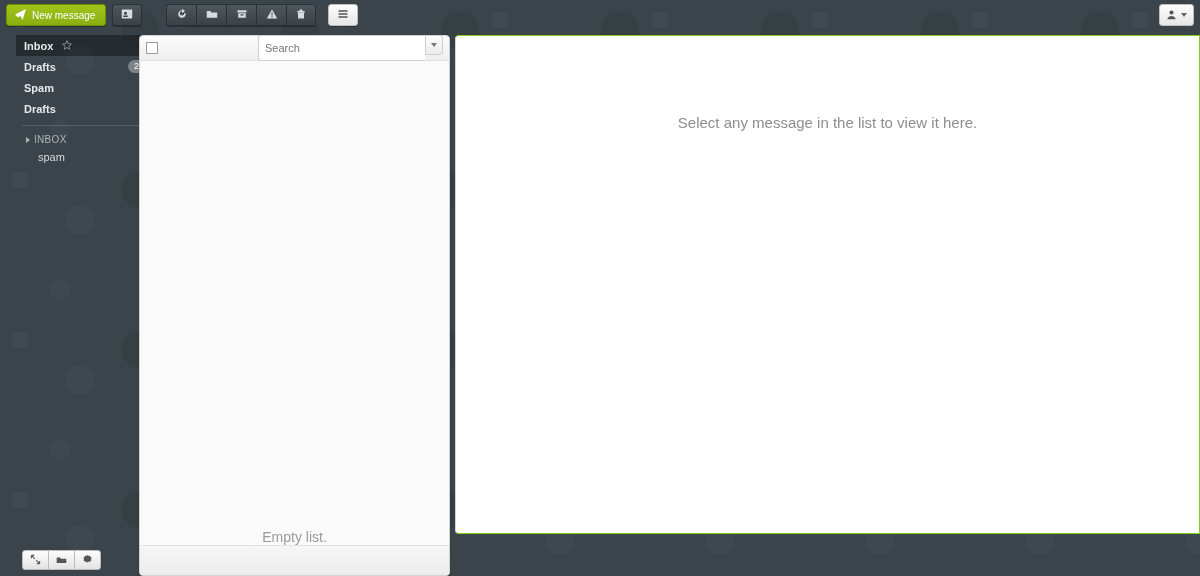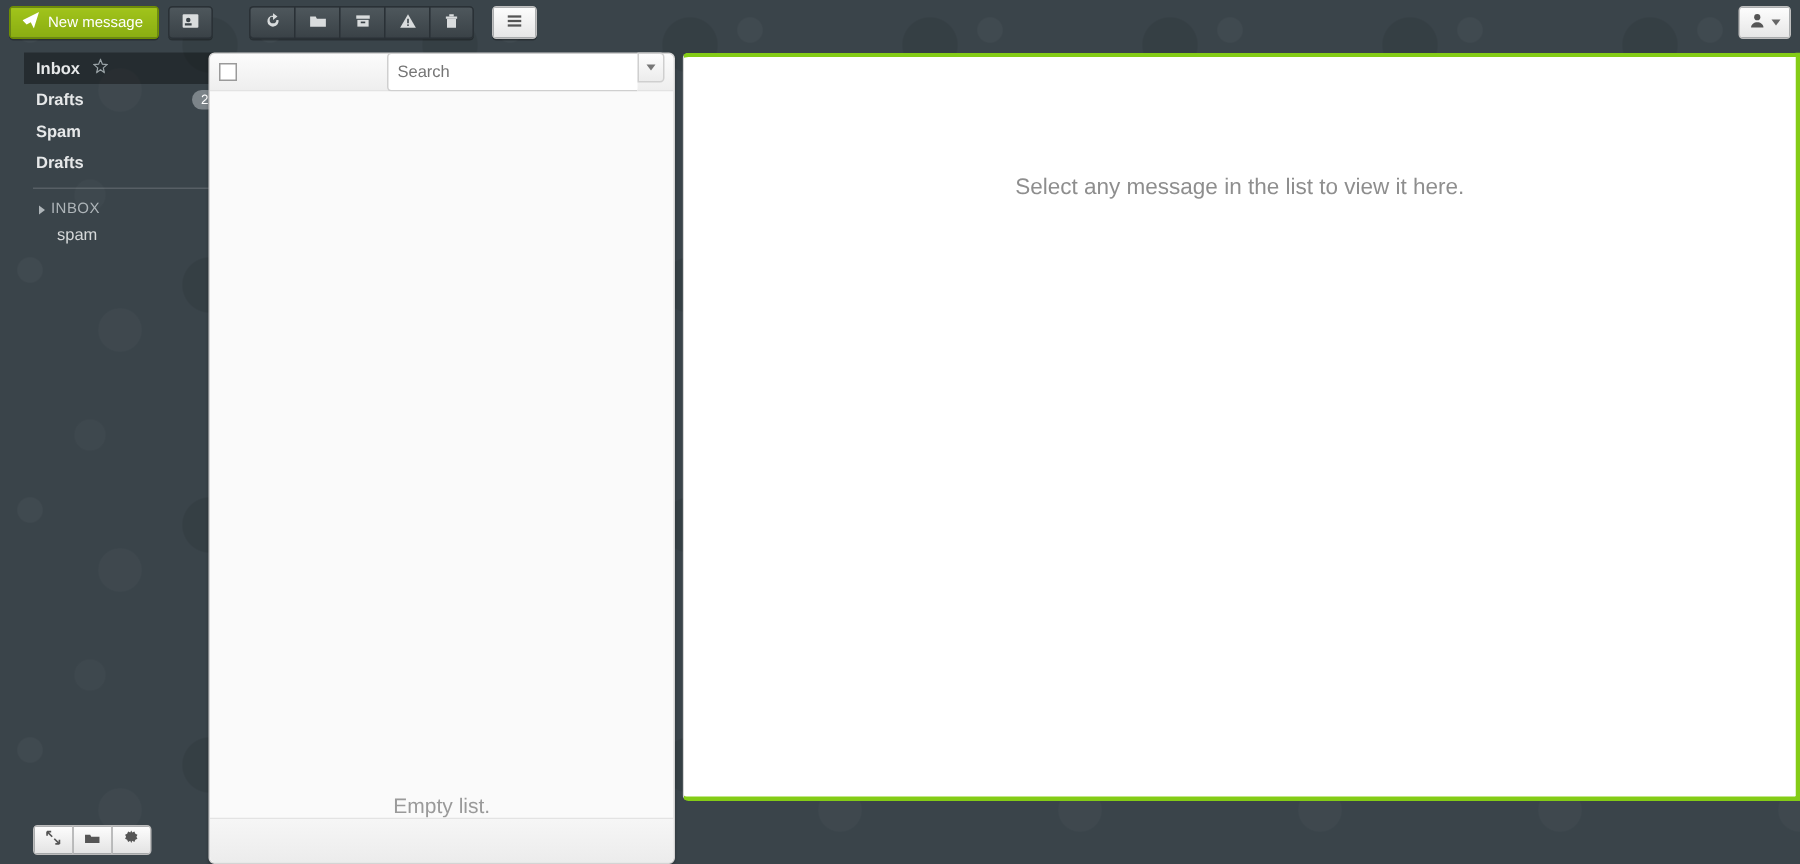--- a/index.html
+++ b/index.html
@@ -135,21 +135,21 @@
 }
 .listfoot {
   height:30px; border-top:1px solid #e3e3e3;
   background:linear-gradient(#f6f6f6,#ececec);
   border-bottom-left-radius:4px;border-bottom-right-radius:4px;
 }
 
 
 .reader {
   position:absolute; left:455px; top:35px; right:0; height:499px;
-  background:#ffffff; border:3px solid #84cc16; border-left:1px solid #d4d4d4;
+  background:#ffffff; border:1px solid #84cc16; border-left:1px solid #d4d4d4;
   border-radius:4px 0 0 4px;
   display:flex; align-items:flex-start; justify-content:center;
 }
 .reader .msg {
   margin-top:78px; color:#8e8e8e; font-size:15px;
 }
 </style>
 </head>
 <body>
 

